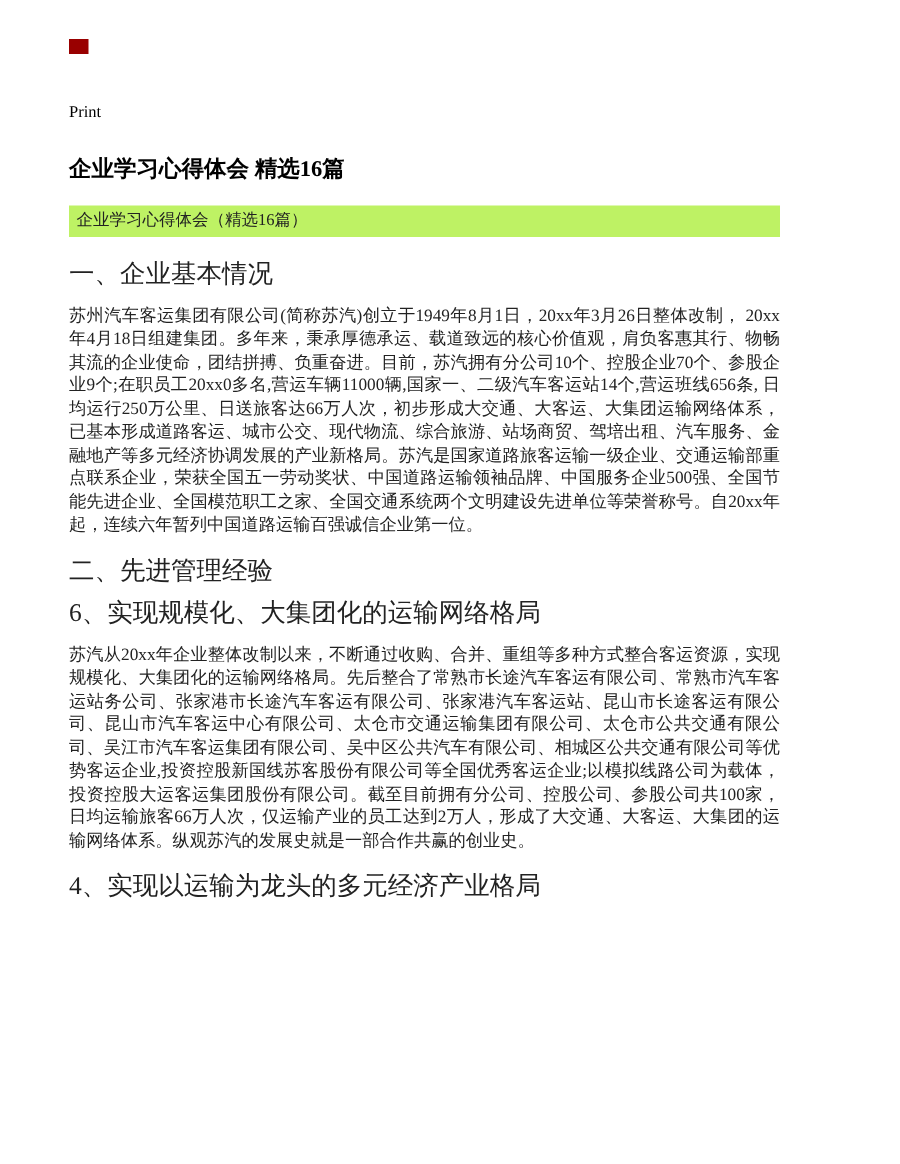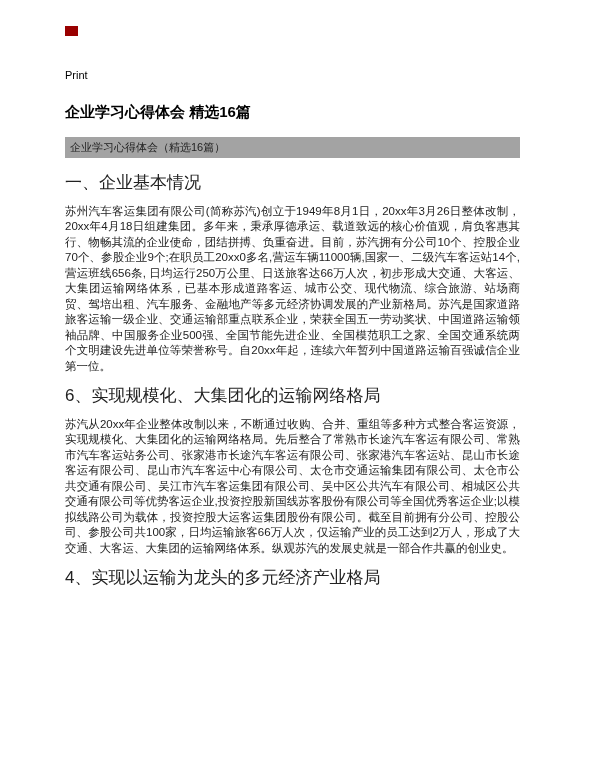--- a/index.html
+++ b/index.html
@@ -11,22 +11,23 @@
     position: relative;
     width: 600px;
     height: 776px;
     background: #ffffff;
     font-family: "Liberation Sans", "DejaVu Sans", sans-serif;
     color: #1f1f1f;
     overflow: hidden;
     box-sizing: border-box;
   }
   .doc {
-    padding: 26px 80px 0 65px;
+    padding: 26px 80px 0 46px;
     box-sizing: border-box;
+    font-family: Liberation Serif, serif;
   }
   .red-square {
     width: 13px;
     height: 10px;
     background: #990000;
     margin-bottom: 29px;
   }
   .print-link {
     font-size: 11px;
     line-height: 12px;
@@ -36,21 +37,21 @@
     display: inline-block;
   }
   .doc-title {
     font-size: 15px;
     font-weight: bold;
     text-align: left;
     margin: 0 0 15px 0;
     color: #000000;
   }
   .subtitle-bar {
-    background: #a3a3a3;
+    background: #bef264;
     font-size: 11px;
     line-height: 13px;
     padding: 4px 5px;
     margin-bottom: 17px;
     color: #222222;
   }
   .section-title {
     font-size: 11.5px;
     font-weight: bold;
     margin: 0 0 14px 0;
@@ -86,20 +87,21 @@
     <h1 class="doc-title">企业学习心得体会 精选16篇</h1>
 
     <div class="subtitle-bar">企业学习心得体会（精选16篇）</div>
 
 
 
     <div class="heading-line">一、企业基本情况</div>
 
     <p class="para spacer-after">苏州汽车客运集团有限公司(简称苏汽)创立于1949年8月1日，20xx年3月26日整体改制， 20xx年4月18日组建集团。多年来，秉承厚德承运、载道致远的核心价值观，肩负客惠其行、物畅其流的企业使命，团结拼搏、负重奋进。目前，苏汽拥有分公司10个、控股企业70个、参股企业9个;在职员工20xx0多名,营运车辆11000辆,国家一、二级汽车客运站14个,营运班线656条, 日均运行250万公里、日送旅客达66万人次，初步形成大交通、大客运、大集团运输网络体系，已基本形成道路客运、城市公交、现代物流、综合旅游、站场商贸、驾培出租、汽车服务、金融地产等多元经济协调发展的产业新格局。苏汽是国家道路旅客运输一级企业、交通运输部重点联系企业，荣获全国五一劳动奖状、中国道路运输领袖品牌、中国服务企业500强、全国节能先进企业、全国模范职工之家、全国交通系统两个文明建设先进单位等荣誉称号。自20xx年起，连续六年暂列中国道路运输百强诚信企业第一位。</p>
 
+    <div class="heading-line">二、先进管理经验</div>
 
     <div class="heading-line">6、实现规模化、大集团化的运输网络格局</div>
 
     <p class="para spacer-after">苏汽从20xx年企业整体改制以来，不断通过收购、合并、重组等多种方式整合客运资源，实现规模化、大集团化的运输网络格局。先后整合了常熟市长途汽车客运有限公司、常熟市汽车客运站务公司、张家港市长途汽车客运有限公司、张家港汽车客运站、昆山市长途客运有限公司、昆山市汽车客运中心有限公司、太仓市交通运输集团有限公司、太仓市公共交通有限公司、吴江市汽车客运集团有限公司、吴中区公共汽车有限公司、相城区公共交通有限公司等优势客运企业,投资控股新国线苏客股份有限公司等全国优秀客运企业;以模拟线路公司为载体，投资控股大运客运集团股份有限公司。截至目前拥有分公司、控股公司、参股公司共100家，日均运输旅客66万人次，仅运输产业的员工达到2万人，形成了大交通、大客运、大集团的运输网络体系。纵观苏汽的发展史就是一部合作共赢的创业史。</p>
 
     <div class="heading-line">4、实现以运输为龙头的多元经济产业格局</div>
 
   </div>
 </div>
 

